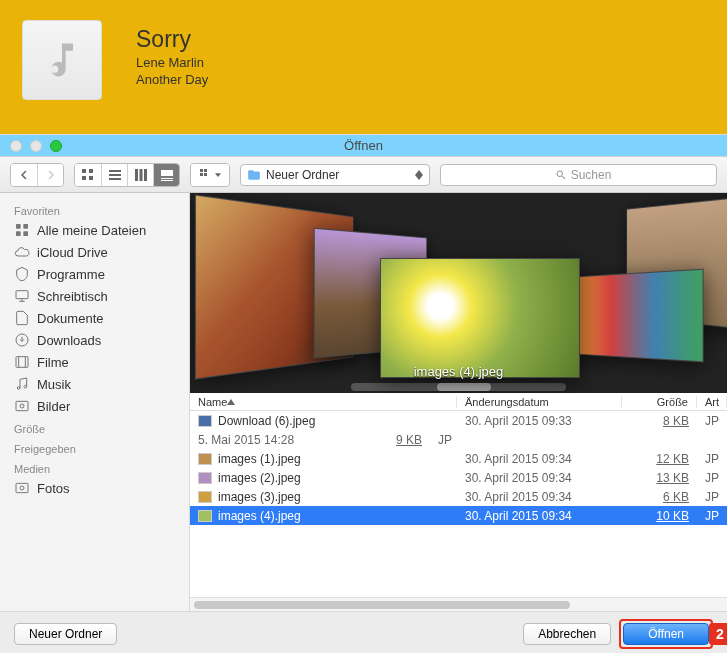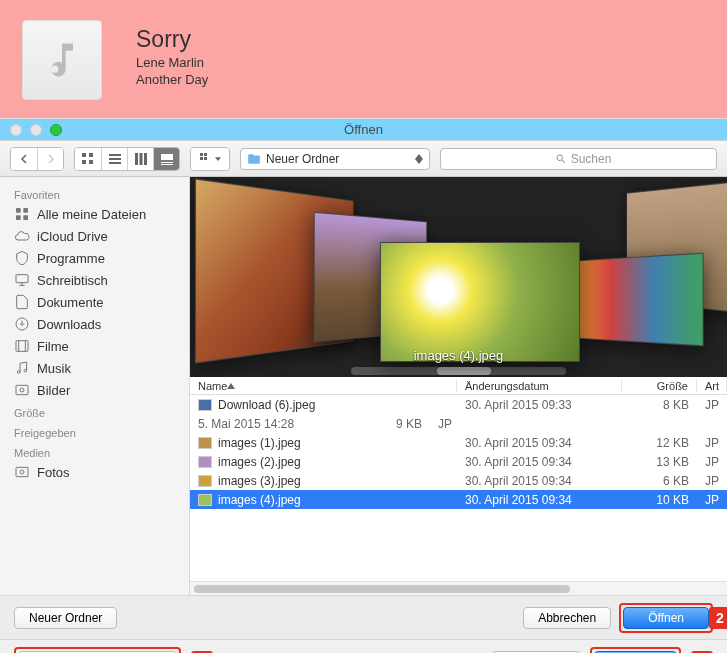--- a/index.html
+++ b/index.html
@@ -1,18 +1,18 @@
 <!DOCTYPE html>
 <html><head>
 <meta charset="utf-8">
 <style>
 * { margin: 0; padding: 0; box-sizing: border-box; font-family: -apple-system, "Helvetica Neue", Arial, sans-serif; }
 body { background: #fff; width: 727px; height: 653px; overflow: hidden; }
 
-.top-song { display: flex; padding: 20px 22px 18px; background: #fca5a5; }
+.top-song { display: flex; padding: 20px 22px 34px; background: #eab308; }
 .album-art { width: 80px; height: 80px; background: linear-gradient(#f5f5f5,#e8e8e8); border: 1px solid #ddd; border-radius: 4px; display: flex; align-items: center; justify-content: center; }
 .album-art svg { width: 44px; height: 44px; fill: #bbb; }
 .song-meta { margin-left: 34px; padding-top: 6px; }
 .song-title { font-size: 23px; font-weight: 400; color: #333; }
 .song-artist, .song-album { font-size: 13px; color: #333; margin-top: 2px; }
 
 .dialog { border-top: 1px solid #ddd; background: #7dd3fc; }
 .titlebar { height: 22px; display: flex; align-items: center; position: relative; border-bottom: 1px solid #d0d0d0; }
 .traffic { display: flex; gap: 8px; padding-left: 10px; }
 .tl { width: 12px; height: 12px; border-radius: 50%; }
@@ -59,21 +59,21 @@
 .thead > div { padding: 0 8px; border-right: 1px solid #e5e5e5; }
 .col-name { flex: 1; display: flex; align-items: center; }
 .col-date { width: 165px; }
 .col-size { width: 75px; text-align: right; }
 .col-art { width: 30px; }
 .tbody { flex: 1; overflow-y: auto; }
 .trow { display: flex; font-size: 12px; height: 19px; align-items: center; color: #333; }
 .trow > div { padding: 0 8px; white-space: nowrap; overflow: hidden; }
 .trow .c-name { flex: 1; display: flex; align-items: center; gap: 6px; }
 .trow .c-date { width: 165px; color: #666; }
-.trow .c-size { width: 75px; text-align: right; color: #666; }
+.trow .c-size { width: 75px; text-align: right; color: #666; text-decoration: underline; }
 .trow .c-art { width: 30px; color: #666; }
 .trow.selected { background: #2e7cf6; color: #fff; }
 .trow.selected .c-date, .trow.selected .c-size, .trow.selected .c-art { color: #fff; }
 .thumb { width: 14px; height: 12px; border: 1px solid #ccc; flex-shrink: 0; }
 
 .hscroll { height: 14px; background: #f4f4f4; border-top: 1px solid #e0e0e0; position: relative; }
 .hscroll::after { content:""; position:absolute; left: 4px; top: 3px; width: 70%; height: 8px; background: #c8c8c8; border-radius: 4px; }
 
 .dialog-buttons { height: 44px; display: flex; align-items: center; padding: 0 14px; border-top: 1px solid #d8d8d8; background: #ececec; }
 .btn { height: 22px; padding: 0 14px; border: 1px solid #bcbcbc; border-radius: 4px; background: linear-gradient(#fff,#f0f0f0); font-size: 12px; cursor: pointer; }

